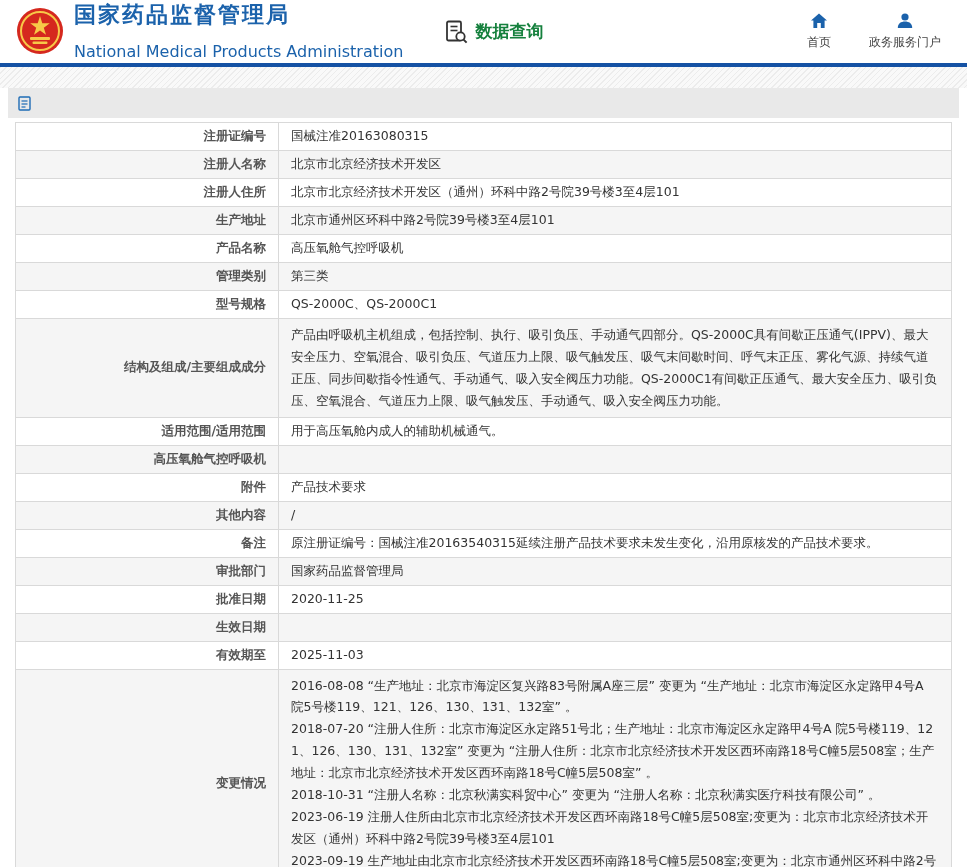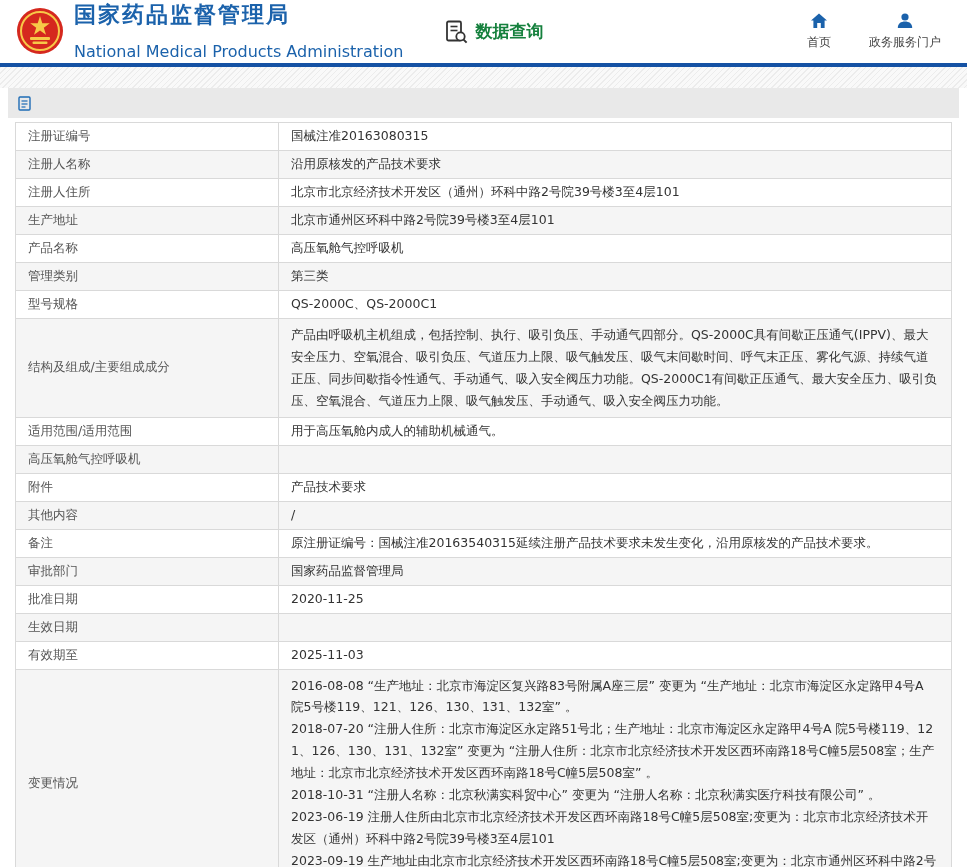--- a/index.html
+++ b/index.html
@@ -31,21 +31,21 @@
     padding:0 10px; }
   .title-doc-icon { width:13px; height:15px; margin-right:4px; flex:0 0 13px; }
   .page-title { color:#1e6cb5; font-size:13.5px; font-weight:bold; letter-spacing:.5px; }
 
   
   .table-wrap { margin:4px 15px 0 15px; }
   table { width:100%; border-collapse:collapse; table-layout:fixed; }
   td { border:1px solid #d9d9d9; font-size:12.5px; vertical-align:middle; }
   tr:nth-child(even) td { background:#f5f5f5; }
   tr:nth-child(odd) td { background:#ffffff; }
-  td.label { width:263px; text-align:left; color:#555; padding:5px 12px; white-space:nowrap; }
+  td.label { width:263px; text-align:right; color:#555; padding:5px 12px; white-space:nowrap;font-weight:bold; }
   td.value { color:#333; padding:5px 12px; line-height:1.75; white-space:pre-line;
     word-break:break-all; }
   td.value.single { line-height:1.35; }
 </style>
 </head>
 <body>
 
 <div class="header">
   <div class="logo-wrap">
     <svg class="emblem" viewBox="0 0 48 48">
@@ -105,21 +105,21 @@
 
 <div class="table-wrap">
   <table>
     <tbody>
       <tr>
         <td class="label">注册证编号</td>
         <td class="value single">国械注准20163080315</td>
       </tr>
       <tr>
         <td class="label">注册人名称</td>
-        <td class="value single">沿用原核发的产品技术要求</td>
+        <td class="value single">北京市北京经济技术开发区</td>
       </tr>
       <tr>
         <td class="label">注册人住所</td>
         <td class="value single">北京市北京经济技术开发区（通州）环科中路2号院39号楼3至4层101</td>
       </tr>
       <tr>
         <td class="label">生产地址</td>
         <td class="value single">北京市通州区环科中路2号院39号楼3至4层101</td>
       </tr>
       <tr>

